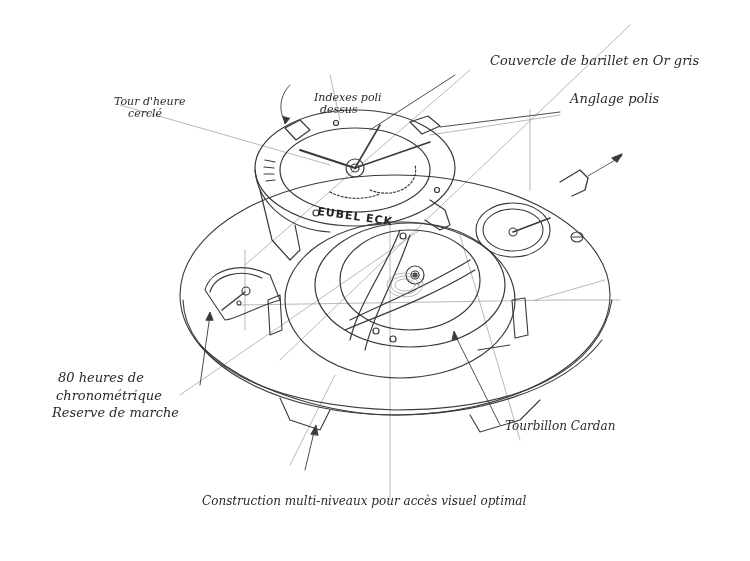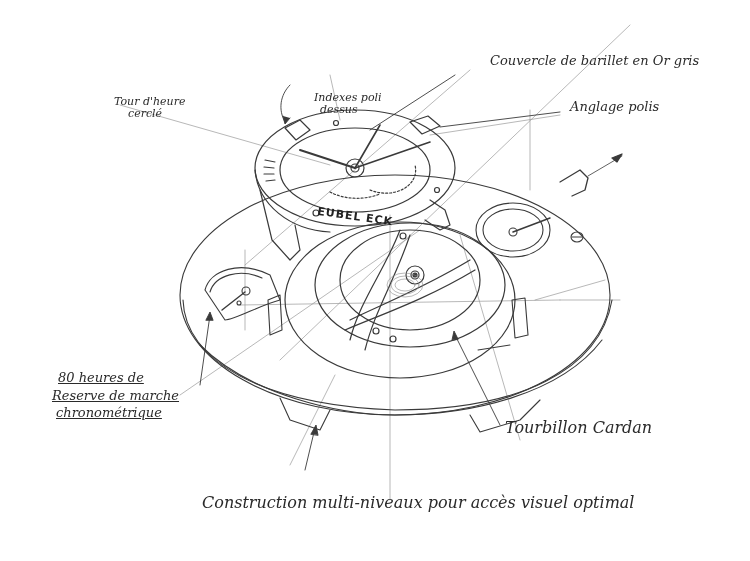--- a/index.html
+++ b/index.html
@@ -9,21 +9,21 @@
     .ann {
       position: absolute;
       font-family: "DejaVu Serif", serif;
       font-style: italic;
       color: #2a2a2a;
       white-space: nowrap;
       line-height: 1.05;
     }
     .ann-sm { font-size: 11px; }
     .ann-md { font-size: 13px; }
-    .ann-lg { font-size: 16px; }
+    .ann-lg { font-size: 12px; }
     .engrave {
       position: absolute;
       font-family: "DejaVu Sans", sans-serif;
       font-weight: bold;
       font-size: 11px;
       color: #222;
       letter-spacing: 1px;
     }
   </style>
 </head>
@@ -158,28 +158,28 @@
 
   <div class="ann ann-sm" style="left:314px; top:66px;margin-top:26px;">
     <div>Indexes poli</div>
     <div style="padding-left:6px;">dessus</div>
   </div>
 
   <div class="ann ann-md" style="left:450px; top:54px;margin-left:40px;">
     <div>Couvercle de barillet en Or gris</div>
   </div>
 
-  <div class="ann ann-md" style="left:570px; top:100px;text-align:right;">
+  <div class="ann ann-md" style="left:570px; top:92px;text-align:right;">
     <div>Anglage polis</div>
   </div>
 
-  <div class="ann ann-md" style="left:52px; top:369px; line-height:1.35;text-decoration:underline;">
+  <div class="ann ann-md" style="left:52px; top:369px; line-height:1.35;">
     <div style="padding-left:6px;">80 heures de</div>
+    <div style="padding-left:4px;">chronométrique</div>
     <div>Reserve de marche</div>
-    <div style="padding-left:4px;">chronométrique</div>
   </div>
 
   <div class="ann ann-lg" style="left:505px; top:420px;">
     <div>Tourbillon Cardan</div>
   </div>
 
   <div class="ann ann-lg" style="left:202px; top:477px;margin-top:18px;">
     <div>Construction multi-niveaux pour accès visuel optimal</div>
   </div>
 </div>

